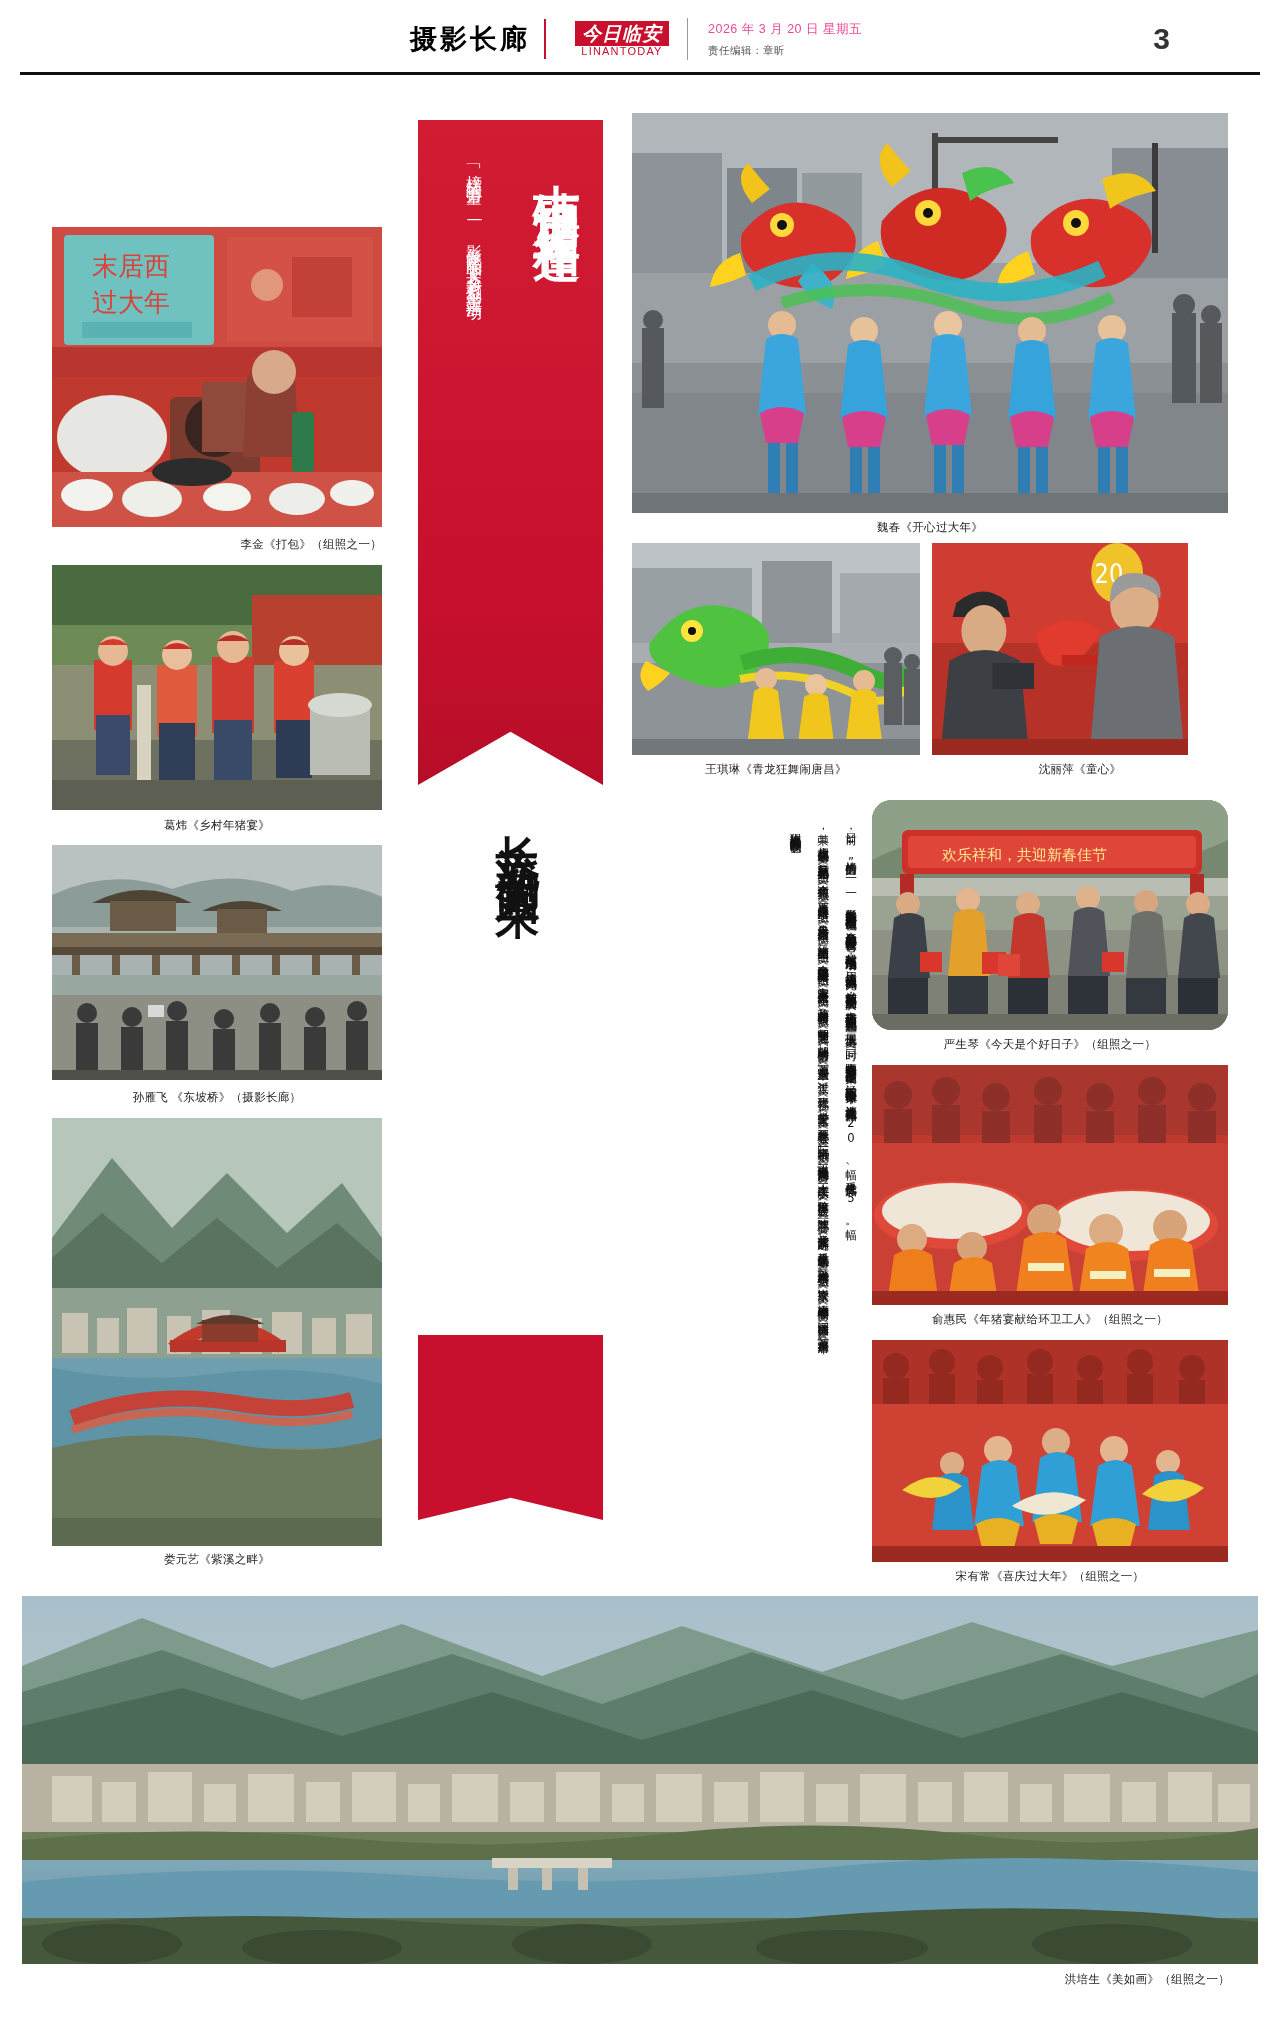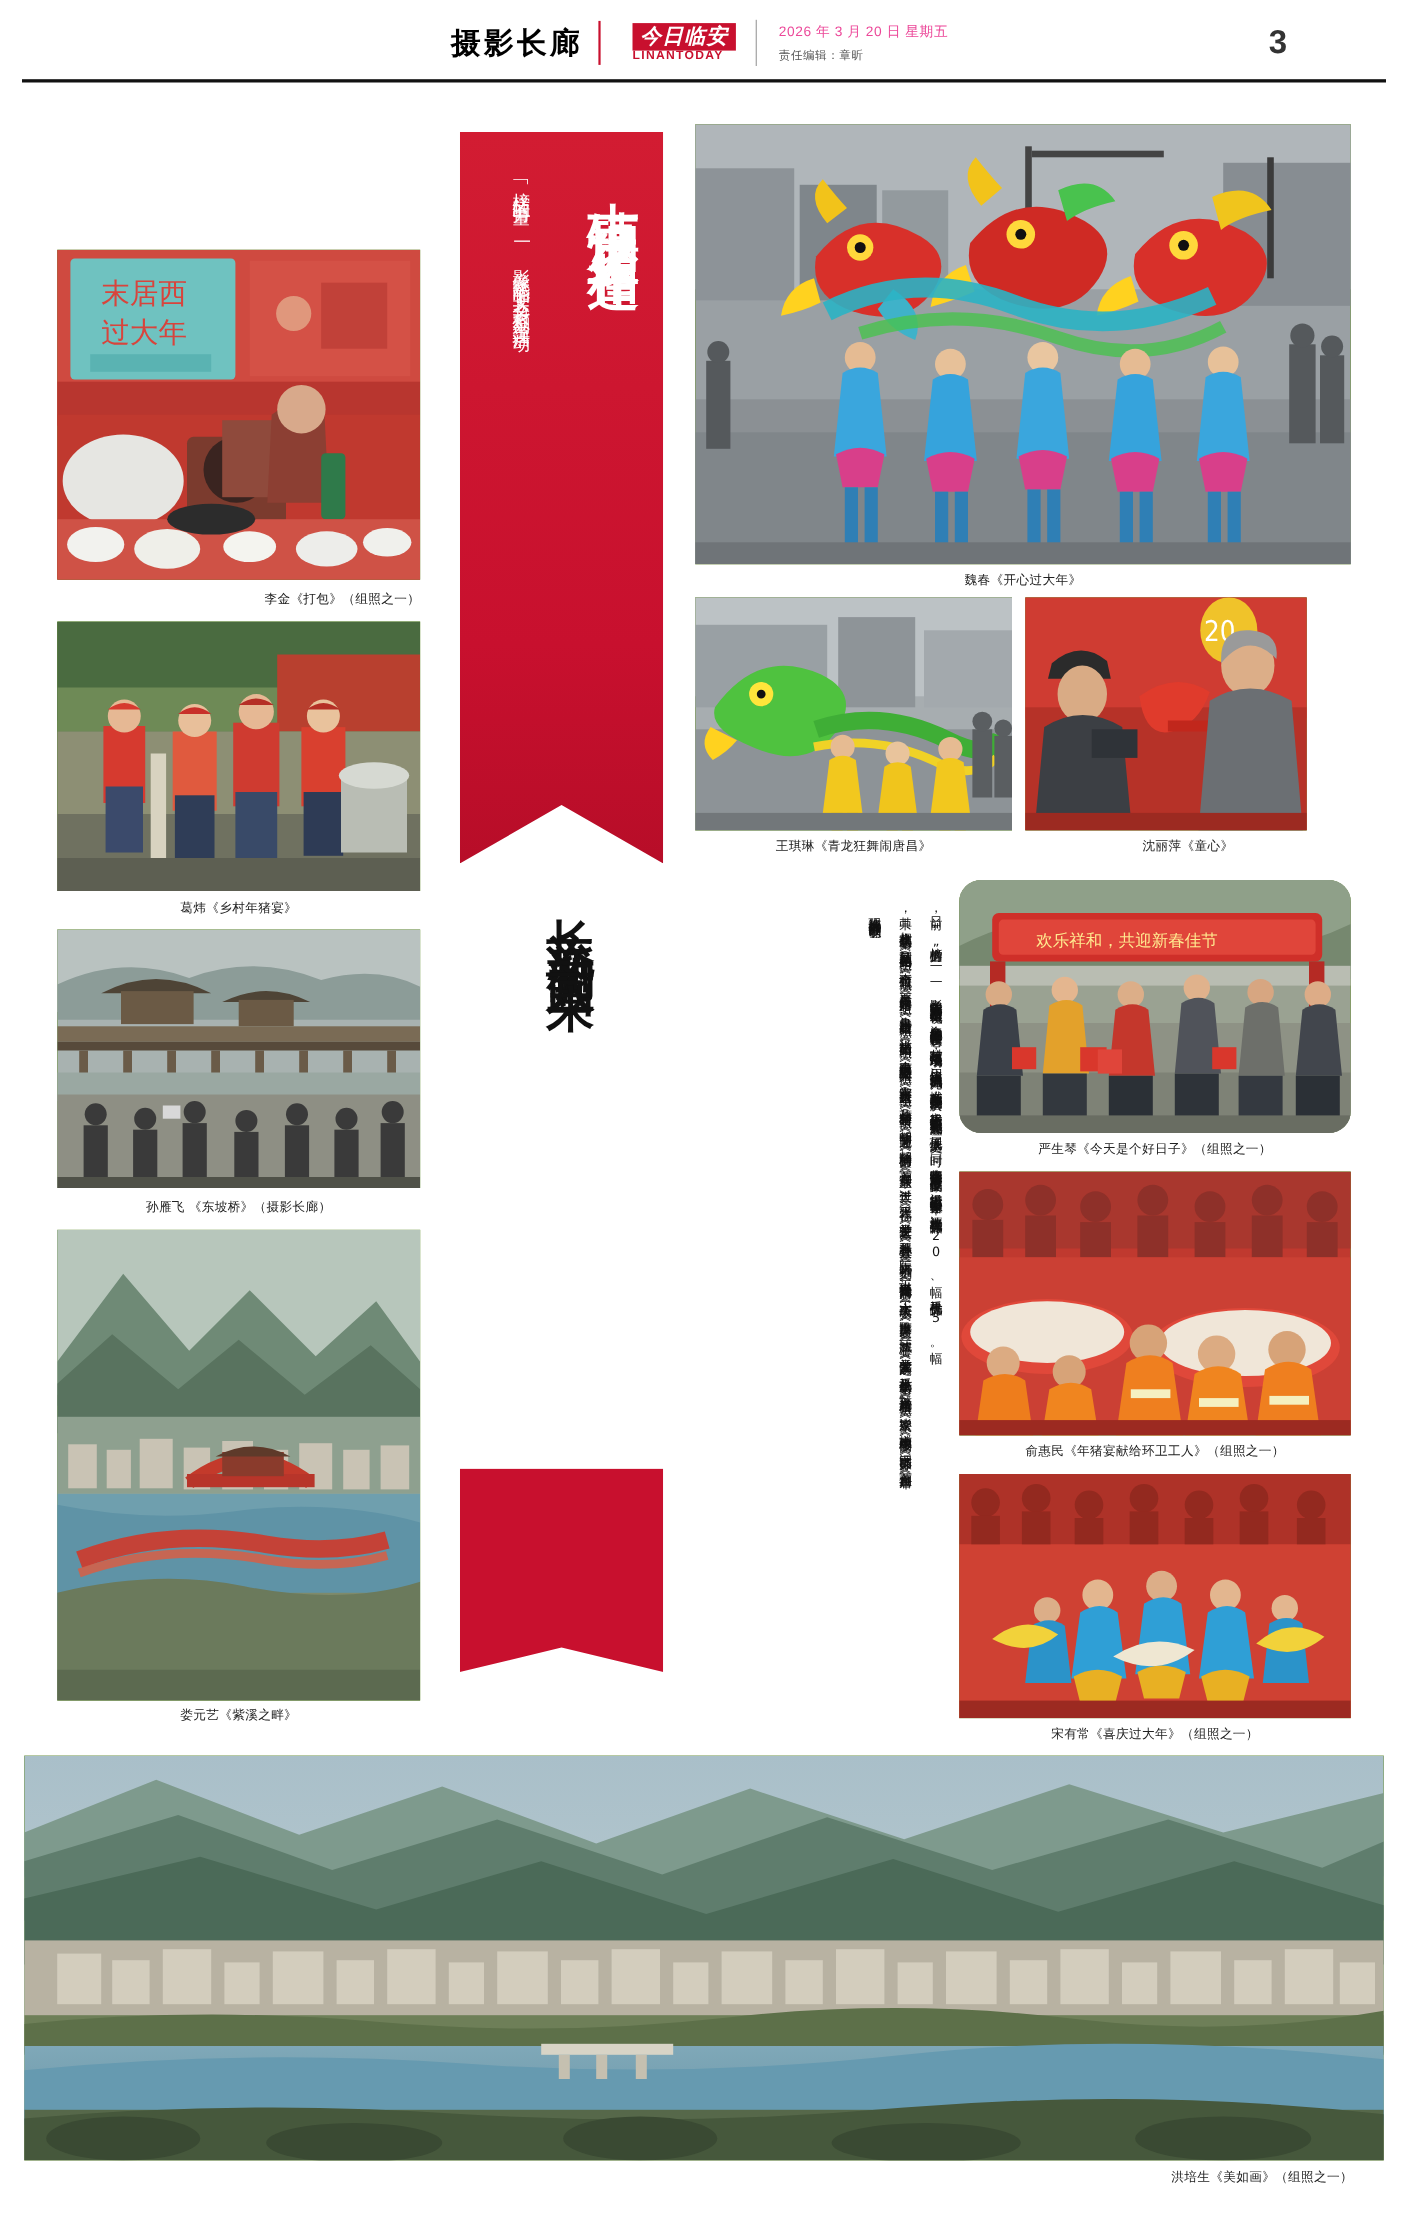--- a/index.html
+++ b/index.html
@@ -19,31 +19,31 @@
   }
   .mh-inner{
     position:absolute;left:410px;top:18px;display:flex;align-items:center;gap:14px;
   }
   .mh-title{
     font-family:"DejaVu Sans","Liberation Sans",sans-serif;
     font-size:27px;font-weight:bold;letter-spacing:3px;color:#000;
   }
   .mh-sep{width:2px;height:40px;background:#c8102e;}
   .mh-logo{
-    display:flex;flex-direction:column;align-items:flex-start;justify-content:center;
+    display:flex;flex-direction:column;align-items:center;justify-content:center;
     line-height:1;
     padding-left:15px;
   }
   .mh-logo-cn{
     background:#c8102e;color:#fff;font-size:19px;font-weight:bold;
     padding:3px 7px;letter-spacing:1px;font-style:italic;
     font-family:"DejaVu Sans","Liberation Sans",sans-serif;
   }
   .mh-logo-en{
-    color:#c8102e;font-size:11px;font-weight:bold;letter-spacing:1.2px;margin-top:0;
+    color:#c8102e;font-size:11px;font-weight:normal;letter-spacing:1.2px;margin-top:0;
   }
   .mh-sep2{width:1px;height:42px;background:#999;margin-left:4px;}
   .mh-meta{display:flex;flex-direction:column;justify-content:center;gap:6px;padding-left:6px;}
   .mh-date{font-size:12.5px;color:#ec4899;letter-spacing:.5px;}
   .mh-editor{font-size:10.5px;color:#555;letter-spacing:.5px;}
   .mh-pageno{
     position:absolute;right:38px;top:22px;font-size:30px;font-weight:bold;color:#333;
   }
   .rule-top{position:absolute;left:20px;top:72px;width:1240px;height:3px;background:#111;}
 

